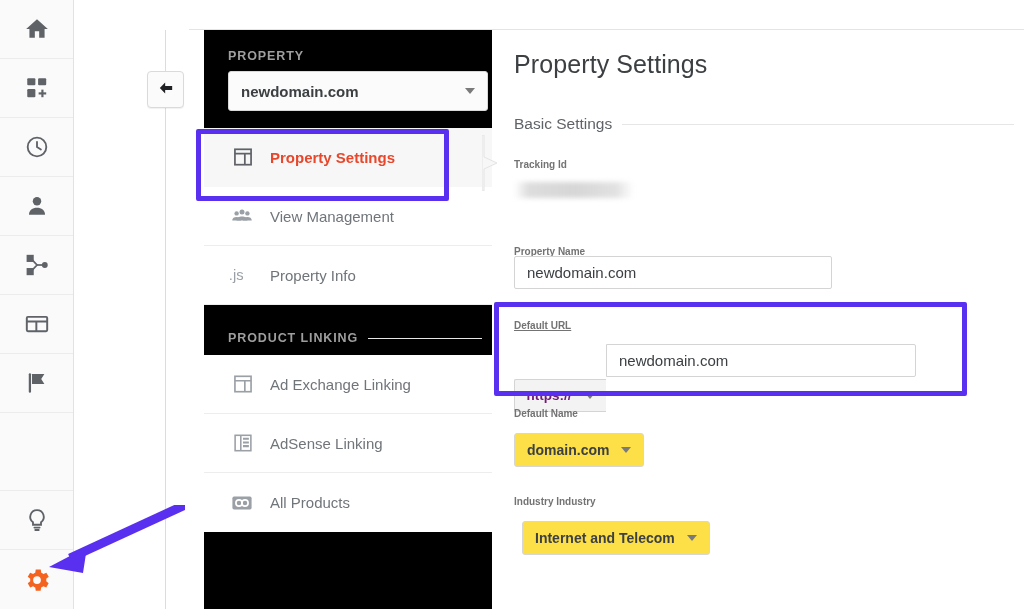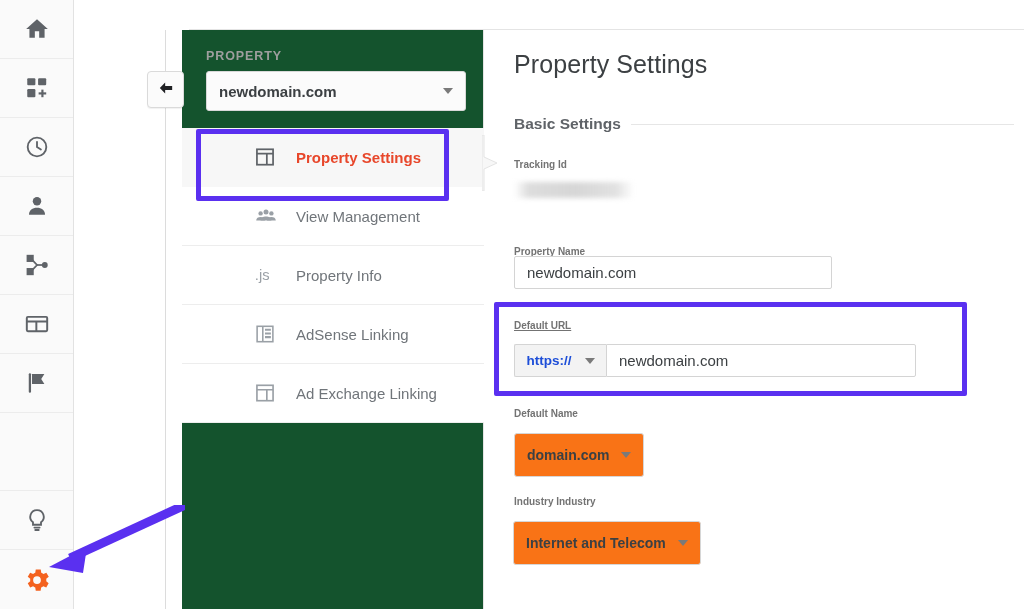--- a/index.html
+++ b/index.html
@@ -33,22 +33,22 @@
   }
   .back-btn {
     position: absolute; left: 147px; top: 71px; width: 37px; height: 37px;
     background: #fbfbfb; border: 1px solid #dadada; border-radius: 4px;
     display: flex; align-items: center; justify-content: center;
     box-shadow: 0 1px 1px rgba(0,0,0,.06); z-index: 3;
   }
 
   
   .menu-col {
-    position: absolute; left: 182px; top: 30px; width: 302px; height: 579px;
-    background: #14532d; border-right: 1px solid #e4e4e4;
+    position: absolute; left: 204px; top: 30px; width: 302px; height: 579px;
+    background: #000000; border-right: 1px solid #e4e4e4;
   }
   .topline {
     position: absolute; left: 189px; top: 29px; width: 835px; height: 1px;
     background: #e4e4e4;
   }
 
   .sec-label {
     display: flex; align-items: center; gap: 10px;
     font-size: 12.5px; letter-spacing: .9px; font-weight: 700;
     color: #9e9e9e; text-transform: uppercase;
@@ -64,41 +64,41 @@
     font-size: 15px; font-weight: 700; color: #3c4043;
   }
   .prop-select .caret { margin-left: auto; }
 
   .menu-list { position: absolute; left: 0; top: 98px; width: 302px; }
   .menu-item {
     position: relative; display: flex; align-items: center; gap: 16px;
     height: 59px; padding-left: 24px; font-size: 15px; color: #70757a;
     border-bottom: 1px solid #ededed; background: #fff;
   }
-  .menu-item .ico { width: 26px; display: flex; justify-content: flex-start; color: #9aa0a6; margin-left: 48px; }
+  .menu-item .ico { width: 26px; display: flex; justify-content: flex-end; color: #9aa0a6; }
   .menu-item.selected {
     background: #f7f7f7; color: #e8472b; font-weight: 700; border-bottom-color: transparent;
   }
   .menu-item.selected .ico { color: #5f6368; }
   .menu-item.nodiv { border-bottom: none; }
 
   .sel-chevron {
     position: absolute; left: 482px; top: 135px; width: 18px; height: 56px; z-index: 2;
   }
 
   .group-head { padding: 26px 24px 10px 24px; }
 
   
   .pane { position: absolute; left: 492px; top: 30px; width: 532px; height: 579px; background: #fff; }
   .pane-title {
     position: absolute; left: 22px; top: 20px;
     font-size: 25px; color: #3c4043; font-weight: 400; letter-spacing: .1px;
   }
   .basic-head { position: absolute; left: 22px; top: 85px; width: 500px; }
-  .basic-head .sec-label { font-size: 15.5px; font-weight: 700; color: #5f6368; letter-spacing: 0; text-transform: none; justify-content: flex-end; }
+  .basic-head .sec-label { font-size: 15.5px; font-weight: 400; color: #5f6368; letter-spacing: 0; text-transform: none; justify-content: flex-end; }
 
   .field-label { font-size: 10px; font-weight: 700; color: #737373; }
   .fl-tracking { position: absolute; left: 22px; top: 129px; }
   .redacted {
     position: absolute; left: 22px; top: 152px; width: 120px; height: 16px;
     background: linear-gradient(90deg,
       rgba(225,225,225,0) 0%, rgba(219,219,219,.95) 12%,
       rgba(214,214,214,1) 50%, rgba(222,222,222,.9) 85%, rgba(230,230,230,0) 100%);
     filter: blur(2.5px); border-radius: 2px;
   }
@@ -109,38 +109,38 @@
     font-size: 15px; color: #3c4043;
   }
   .in-propname { left: 22px; top: 226px; width: 318px; height: 33px; }
 
   .fl-defurl { position: absolute; left: 22px; top: 290px; text-decoration: underline; }
   .url-row { position: absolute; left: 22px; top: 314px; display: flex; }
   .proto-select {
     width: 92px; height: 33px; background: #f3f3f3; border: 1px solid #d4d4d4;
     border-right: none; border-radius: 2px 0 0 2px;
     display: flex; align-items: center; justify-content: center; gap: 13px;
-    font-size: 13.5px; font-weight: 700; color: #1d4ed8;
+    font-size: 13.5px; font-weight: 700; color: #701a75; margin-top: 35px;
   }
   .url-input {
     width: 310px; height: 33px; background: #fff; border: 1px solid #d4d4d4;
     border-radius: 0 2px 2px 0; display: flex; align-items: center;
     padding: 0 12px; font-size: 15px; color: #3c4043;
   }
 
   .fl-defview { position: absolute; left: 22px; top: 378px; }
   .btn-select {
-    position: absolute; height: 44px; background: #f97316;
+    position: absolute; height: 34px; background: #fde047;
     border: 1px solid #d6d6d6; border-radius: 3px;
     display: flex; align-items: center; gap: 12px; padding: 0 12px;
     font-size: 14px; font-weight: 700; color: #3c4043;
   }
   .sel-defview { left: 22px; top: 403px; }
   .fl-industry { position: absolute; left: 22px; top: 466px; }
-  .sel-industry { left: 21px; top: 491px; }
+  .sel-industry { left: 30px; top: 491px; }
   .caret {
     width: 0; height: 0; border-left: 5px solid transparent;
     border-right: 5px solid transparent; border-top: 6px solid #7a7a7a;
   }
 
   
   .hl { position: absolute; border: 5px solid #5a30f0; border-radius: 2px; pointer-events: none; z-index: 6; }
   .hl-propsettings { left: 196px; top: 129px; width: 253px; height: 72px; }
   .hl-defurl { left: 494px; top: 302px; width: 473px; height: 94px; }
   .anno-arrow { position: absolute; left: 35px; top: 505px; width: 150px; height: 90px; z-index: 7; pointer-events: none; }
@@ -291,43 +291,59 @@
 
       <div class="menu-item">
         <span class="ico">
           <svg width="26" height="22" viewBox="0 0 30 22">
             <text x="1" y="17" font-family="'Liberation Sans', sans-serif" font-size="17" fill="#9aa0a6">.js</text>
           </svg>
         </span>
         <span>Property Info</span>
       </div>
 
-
+      <div class="group-head">
+        <div class="sec-label">
+          <span>PRODUCT LINKING</span>
+          <span class="rule"></span>
+        </div>
+      </div>
+
+
+      <div class="menu-item">
+        <span class="ico">
+          <svg width="22" height="22" viewBox="0 0 24 24" fill="none" stroke="#9aa0a6" stroke-width="1.8">
+            <rect x="3.2" y="3.6" width="17.6" height="16.8"></rect>
+            <path d="M3.2 8.4h17.6M14 8.4v12"></path>
+          </svg>
+        </span>
+        <span>Ad Exchange Linking</span>
+      </div>
 
       <div class="menu-item">
         <span class="ico">
           <svg width="22" height="22" viewBox="0 0 24 24" fill="none" stroke="#9aa0a6" stroke-width="1.7">
             <rect x="3.4" y="3.6" width="17.2" height="16.8"></rect>
             <path d="M9.6 3.6v16.8"></path>
               <path d="M12 7.4h6.4M12 11.4h6.4M12 15.4h6.4" stroke-width="2.2"></path>
           </svg>
         </span>
         <span>AdSense Linking</span>
       </div>
 
-      <div class="menu-item">
-        <span class="ico">
-          <svg width="22" height="22" viewBox="0 0 24 24" fill="none" stroke="#9aa0a6" stroke-width="1.8">
-            <rect x="3.2" y="3.6" width="17.6" height="16.8"></rect>
-            <path d="M3.2 8.4h17.6M14 8.4v12"></path>
-          </svg>
-        </span>
-        <span>Ad Exchange Linking</span>
-      </div>
-
+      <div class="menu-item nodiv">
+        <span class="ico">
+          <svg width="24" height="20" viewBox="0 0 24 20">
+            <rect x="2.4" y="3.6" width="19.2" height="12.8" rx="1.6" fill="#9aa0a6"></rect>
+            <circle cx="9" cy="10" r="3.1" fill="none" stroke="#fff" stroke-width="1.7"></circle>
+            <circle cx="15" cy="10" r="3.1" fill="none" stroke="#fff" stroke-width="1.7"></circle>
+          </svg>
+        </span>
+        <span>All Products</span>
+      </div>
     </div>
   </div>
 
   <div class="sel-chevron">
     <svg width="18" height="56" viewBox="0 0 18 56">
       <path d="M0 0 L0 56 L2 56 L2 34 L15 28 L2 22 L2 0 Z" fill="#f7f7f7" stroke="#e4e4e4" stroke-width="1"></path>
     </svg>
   </div>
 
   <div class="pane">

